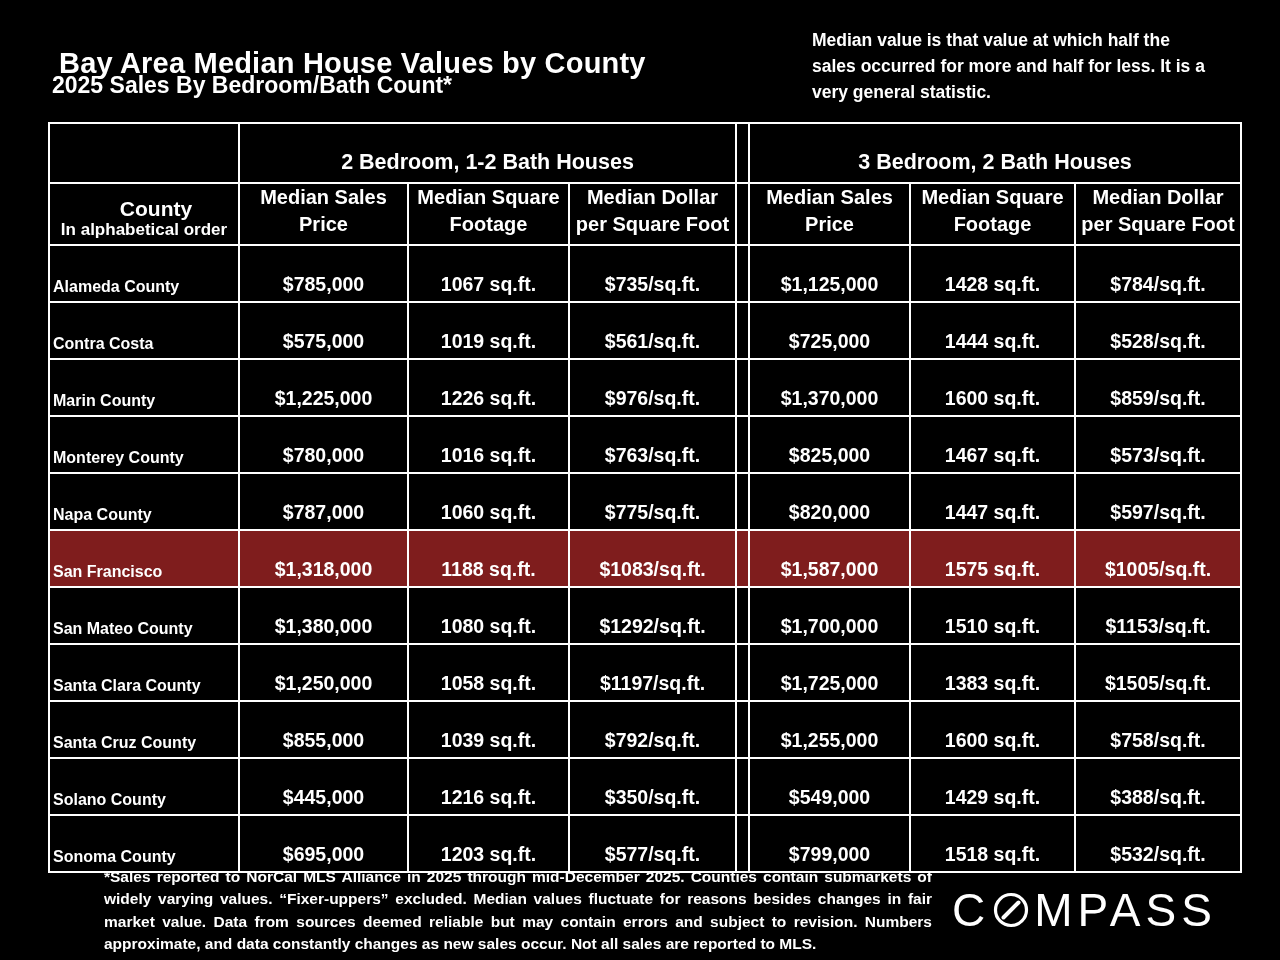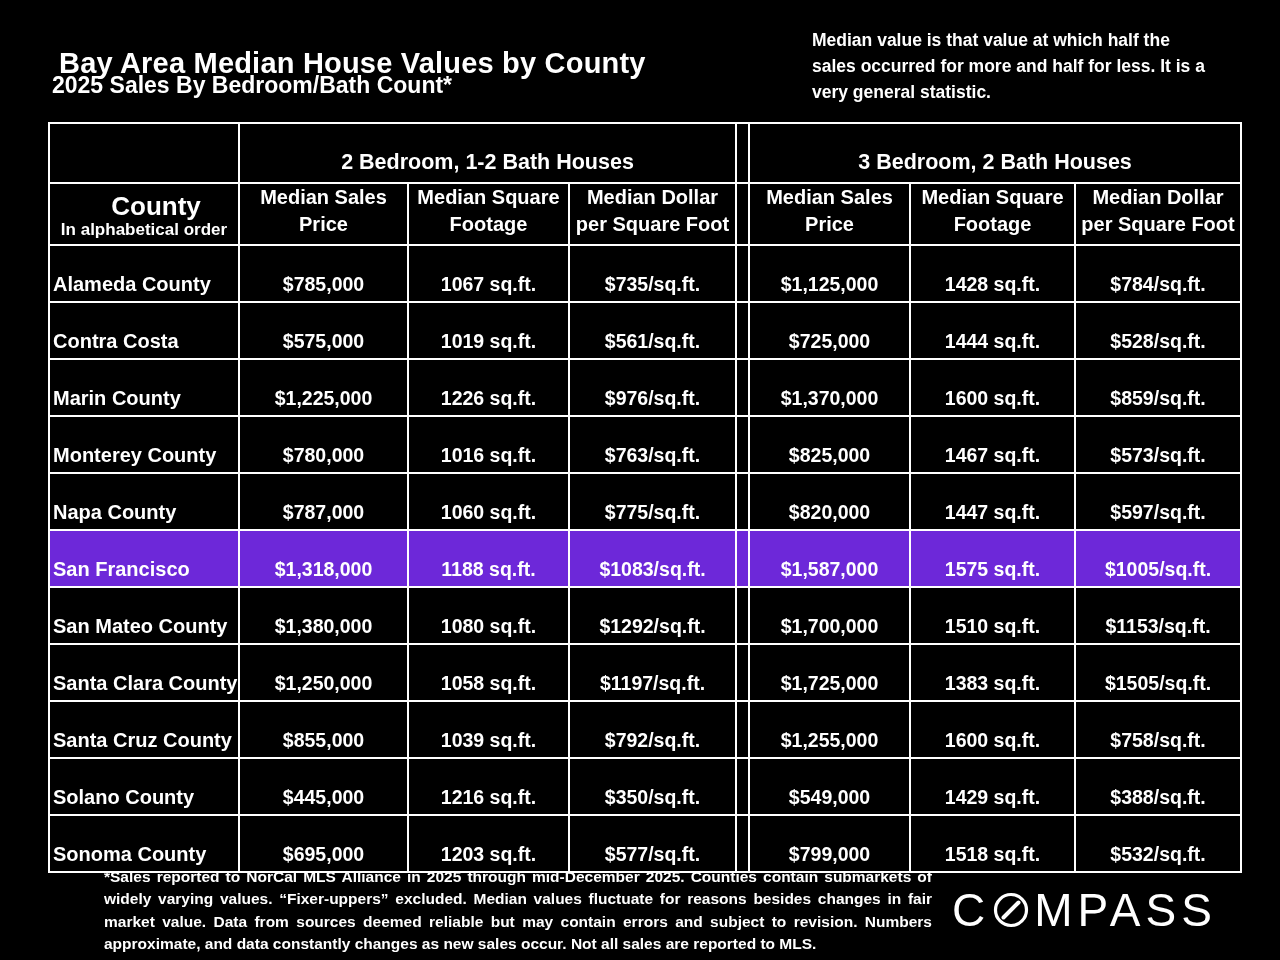--- a/index.html
+++ b/index.html
@@ -28,34 +28,34 @@
     font-weight:bold;color:#fff;background:#000;
     padding:0 0 5px 0;overflow:hidden;
   }
   td.corner{height:53px;}
   td.group{
     text-align:center;font-size:21.5px;padding-bottom:7px;
   }
   td.county-head{
     text-align:center;height:53px;padding-bottom:4px;
   }
-  .county-head .ch-title{font-size:26px;line-height:1.05;margin-left:24px;}
+  .county-head .ch-title{font-size:21px;line-height:1.05;margin-left:24px;}
   .county-head .ch-sub{font-size:17px;}
   td.colhead{
     text-align:center;font-size:20px;line-height:1.35;
     white-space:pre-line;padding-bottom:6px;
   }
   td.c{
-    text-align:left;font-size:20px;padding-left:3px;height:50px;
+    text-align:left;font-size:16px;padding-left:3px;height:50px;
   }
   td.v{
     text-align:center;font-size:19.5px;height:50px;
   }
   td.sp{padding:0;}
-  tr.hl td{background:#6d28d9;}
+  tr.hl td{background:#7f1d1d;}
   .footnote{
     position:absolute;left:92px;top:854px;width:828px;margin:12px;
     font-size:15.5px;font-weight:bold;line-height:1.45;text-align:justify;
   }
   .compass-logo{
     position:absolute;left:952px;top:880px;width:290px;height:60px;
     display:flex;align-items:center;
     font-size:46px;font-weight:normal;letter-spacing:5px;color:#fff;
   }
   .compass-logo .o-icon{margin:0 3px 0 1px;display:block;}

